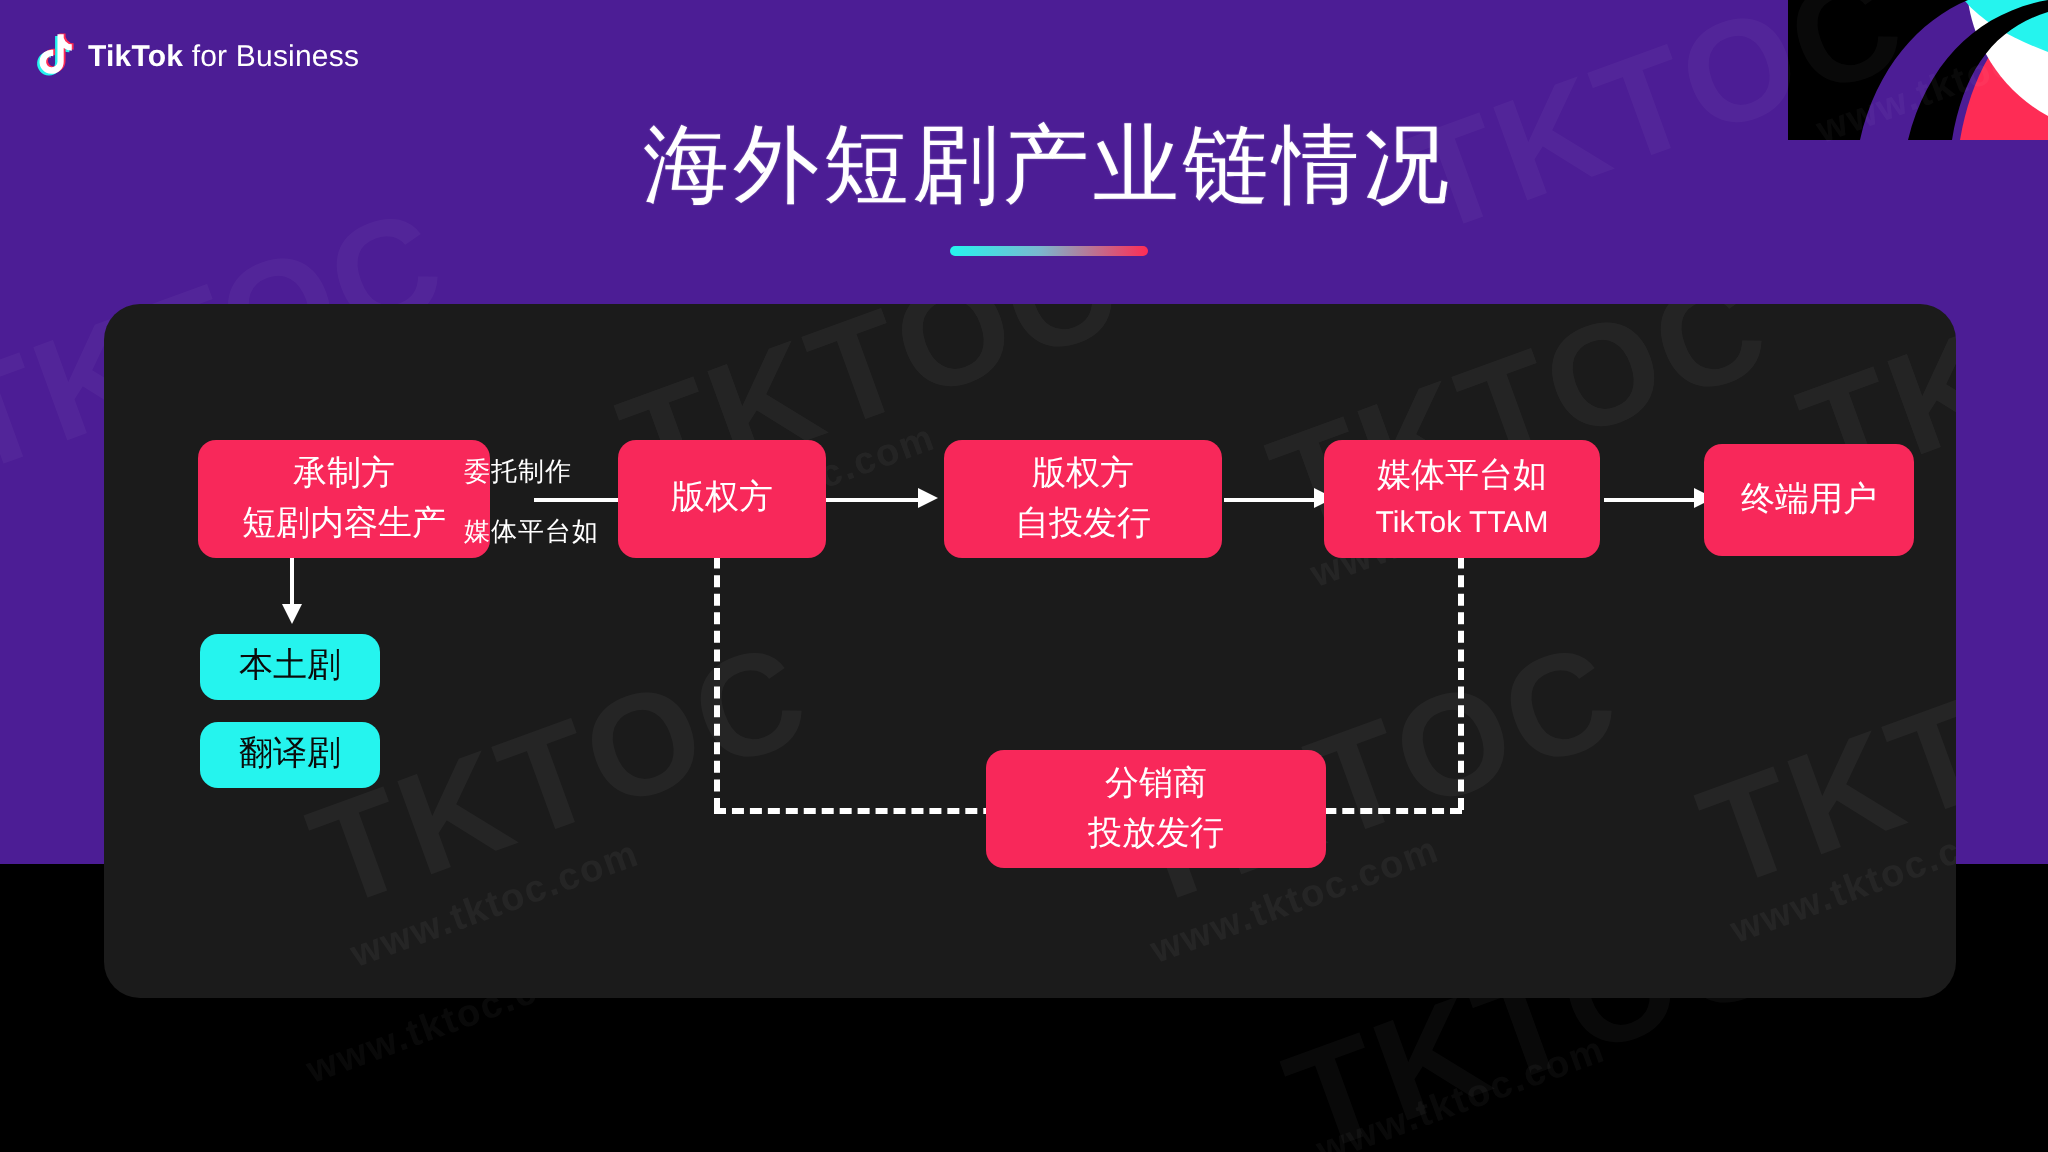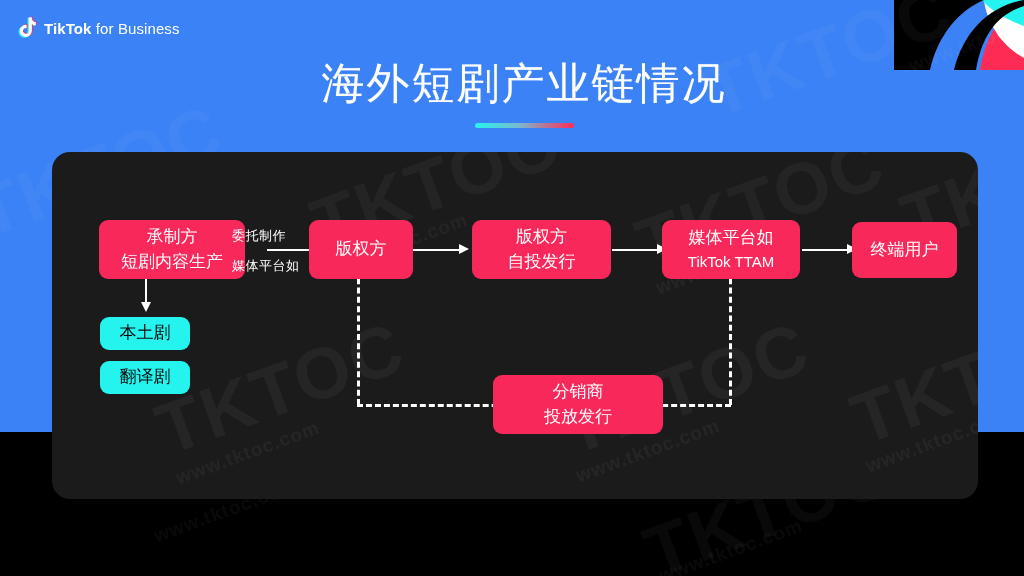--- a/index.html
+++ b/index.html
@@ -2,21 +2,21 @@
 <html><head>
 <meta charset="utf-8">
 <style>
   * { box-sizing: border-box; margin: 0; padding: 0; }
   html, body {
     width: 1024px; height: 576px;
     background: #000000;
     font-family: "Liberation Sans", "DejaVu Sans", sans-serif;
     overflow: hidden;
   }
-  #root { position: relative; width: 1024px; height: 432px; background: #3b82f6; }
+  #root { position: relative; width: 1024px; height: 432px; background: #4c1d95; }
 
   
   .corner-deco { position: absolute; top: 0; right: 0; width: 130px; height: 70px; overflow: hidden; pointer-events: none; }
 
   
   .brand { position: absolute; left: 17px; top: 16px; display: flex; align-items: center; gap: 5px; }
   .brand-logo { width: 22px; height: 24px; display: block; }
   .brand-text { font-size: 15px; color: #ffffff; letter-spacing: .1px; white-space: nowrap; }
   .brand-text b { font-weight: 700; }
   .brand-text span.light { font-weight: 400; }

